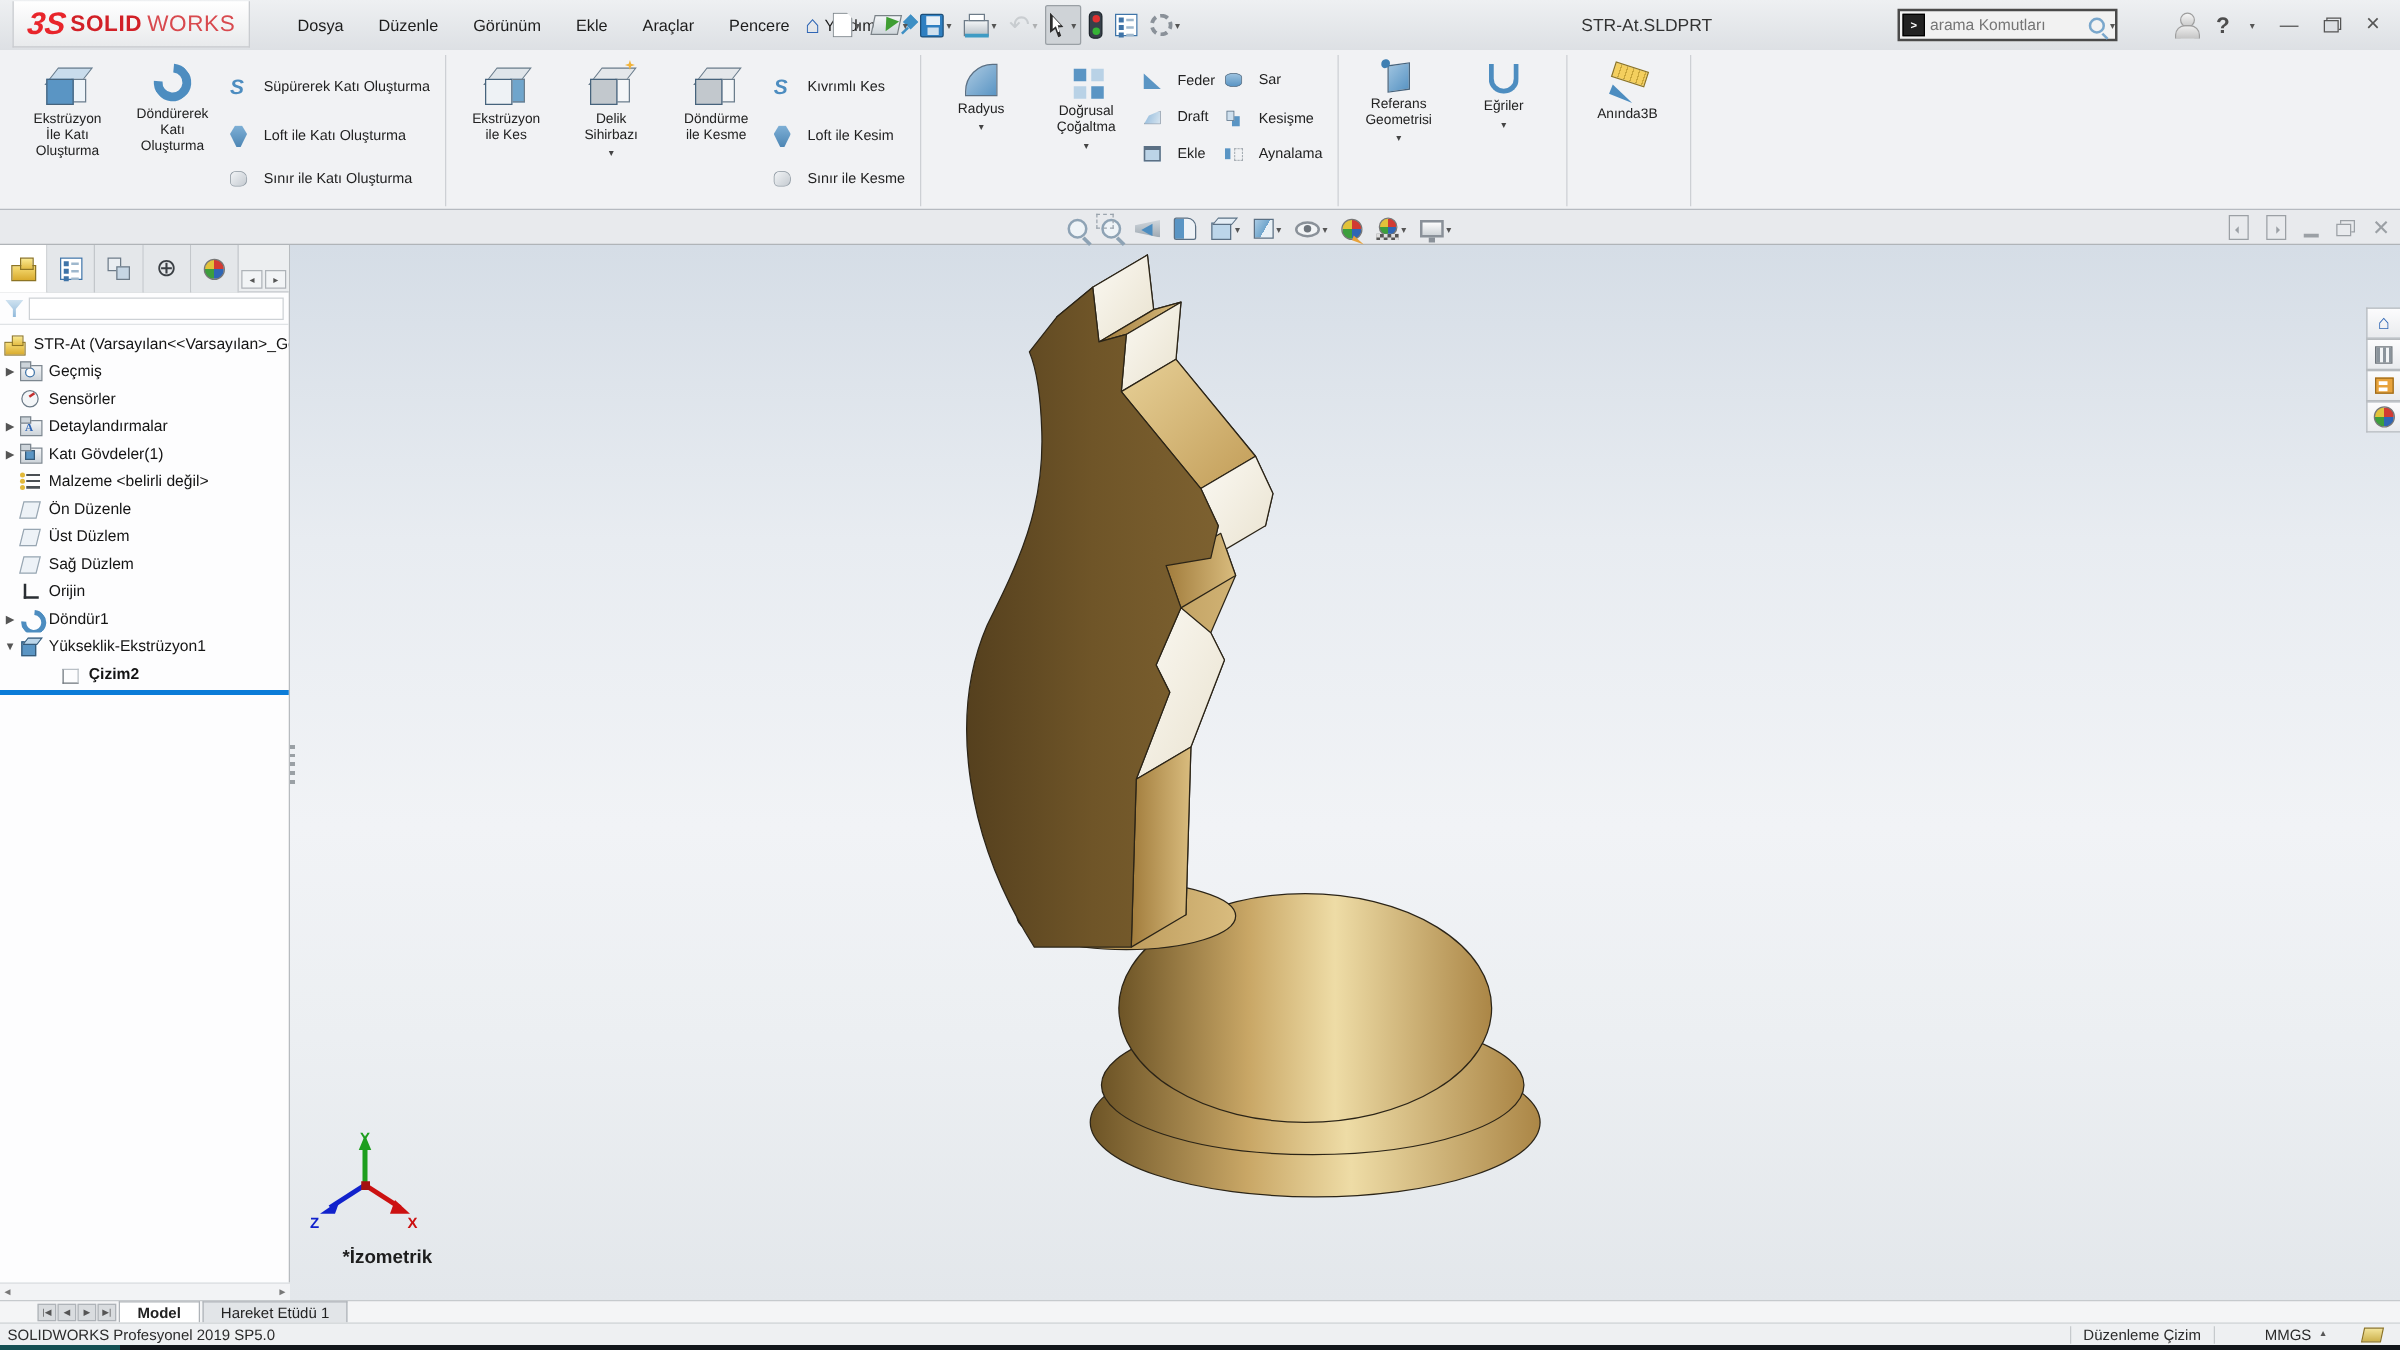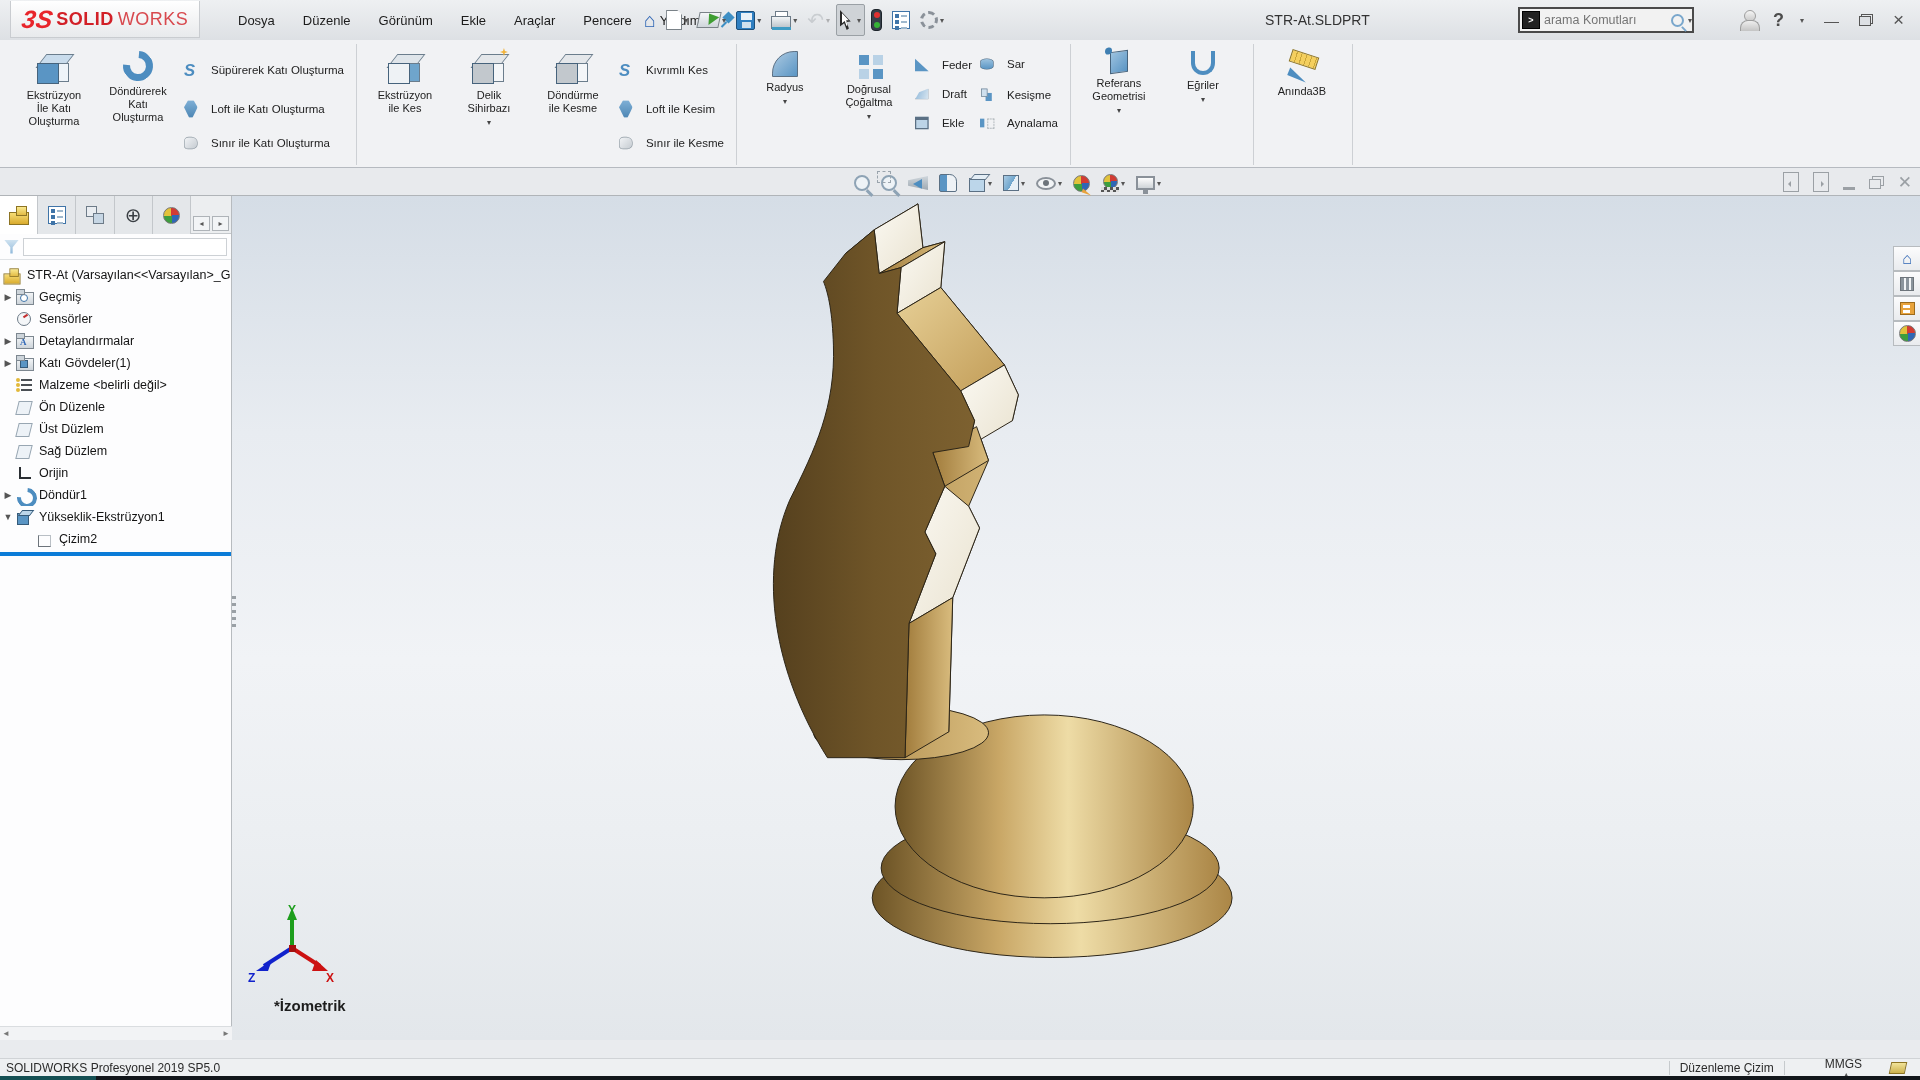--- a/index.html
+++ b/index.html
@@ -179,21 +179,21 @@
   .pt-nav { width:17px; height:15px; border:1px solid #aeb3b8; background:#f2f4f6; font-size:8px; color:#555;
     display:flex; align-items:center; justify-content:center; }
   #filter-row { height:26px; display:flex; align-items:center; border-bottom:1px solid #e0e3e6; padding:0 4px; gap:4px; }
   .funnel { width:15px; height:14px; background:linear-gradient(#cfe2f0,#8fb8da); clip-path:polygon(0 0,100% 0,58% 55%,58% 100%,42% 100%,42% 55%); }
   #filter-input { flex:1; height:18px; border:1px solid #cdd1d5; background:#fff; }
 
   #tree { padding-top:4px; }
   .trow { height:22px; display:flex; align-items:center; font-size:12.5px; color:#141414; white-space:nowrap; overflow:hidden; }
   .trow .exp { width:16px; text-align:center; font-size:9px; color:#555; flex:0 0 16px; }
   .trow .ticon { width:17px; height:16px; flex:0 0 17px; margin-right:6px; position:relative; }
-  .trow.indent1 { padding-left:20px; }
+  .trow.indent1 { padding-left:32px;font-weight:bold; }
   
   .ti-part { transform:scale(.85); } 
   .ti-folder::before { content:""; position:absolute; left:0; top:3px; width:16px; height:11px;
     background:linear-gradient(#f3f5f7,#cdd4da); border:1px solid #7d8790; }
   .ti-folder::after { content:""; position:absolute; left:0; top:0; width:7px; height:4px;
     background:#cdd4da; border:1px solid #7d8790; }
   .ti-history .clock { position:absolute; left:4px; top:5px; width:8px; height:8px; border-radius:50%;
     background:#fff; border:1px solid #3f74a8; }
   .ti-annot .mark { position:absolute; left:4px; top:4px; font-size:9px; font-weight:bold; color:#2f66b5; font-family:"Liberation Serif",serif; }
   .ti-solids .cube3 { position:absolute; left:4px; top:5px; width:8px; height:8px; background:#5a95c4; border:1px solid #365b7a; }
@@ -733,27 +733,39 @@
           <div class="tp-btn">
             <span class="tp-explorer"></span>
           </div>
           <div class="tp-btn">
             <span class="ic-ball"></span>
           </div>
         </div>
     </div>
   </div>
 
+  <div id="modeltabs">
+    <div id="mt-nav">
+      <span class="mt-navbtn">|◀</span>
+      <span class="mt-navbtn">◀</span>
+      <span class="mt-navbtn">▶</span>
+      <span class="mt-navbtn">▶|</span>
+    </div>
+    <div id="mtabs" style="display:flex;align-items:stretch;">
+        <div class="mtab active">Model</div>
+        <div class="mtab">Hareket Etüdü 1</div>
+      </div>
+  </div>
   <div id="statusbar">
     <span id="status-left">SOLIDWORKS Profesyonel 2019 SP5.0</span>
     <div id="status-right">
       <span class="sb-sep"></span>
       <span>Düzenleme Çizim</span>
       <span class="sb-sep"></span>
-      <span style="margin:0 24px 0 30px;display:flex;align-items:center;flex-direction:column;">
+      <span style="margin:0 24px 0 30px;display:flex;align-items:center;">
         <span>MMGS</span>
         <span id="units-arrow">▲</span>
       </span>
       <span class="tag3d"></span>
     </div>
   </div>
   <div id="bottomstrip"></div>
 </div>
 
 </body></html>

